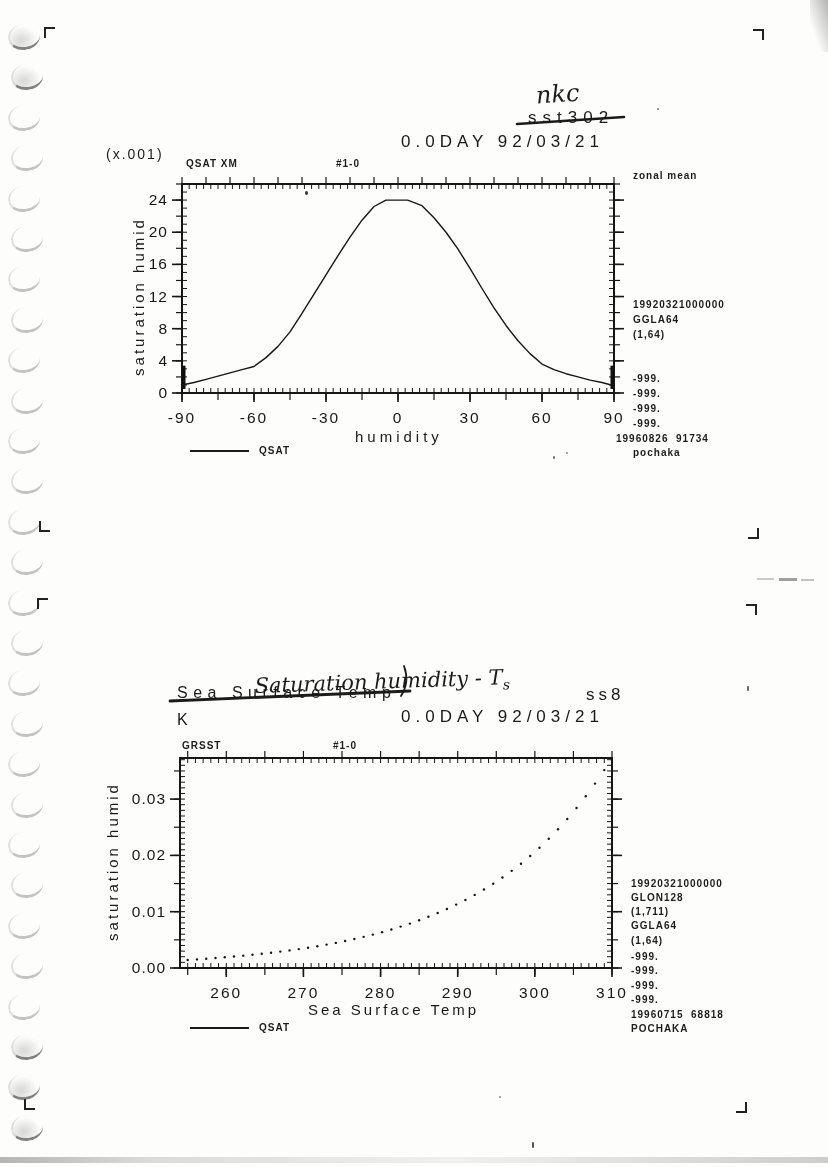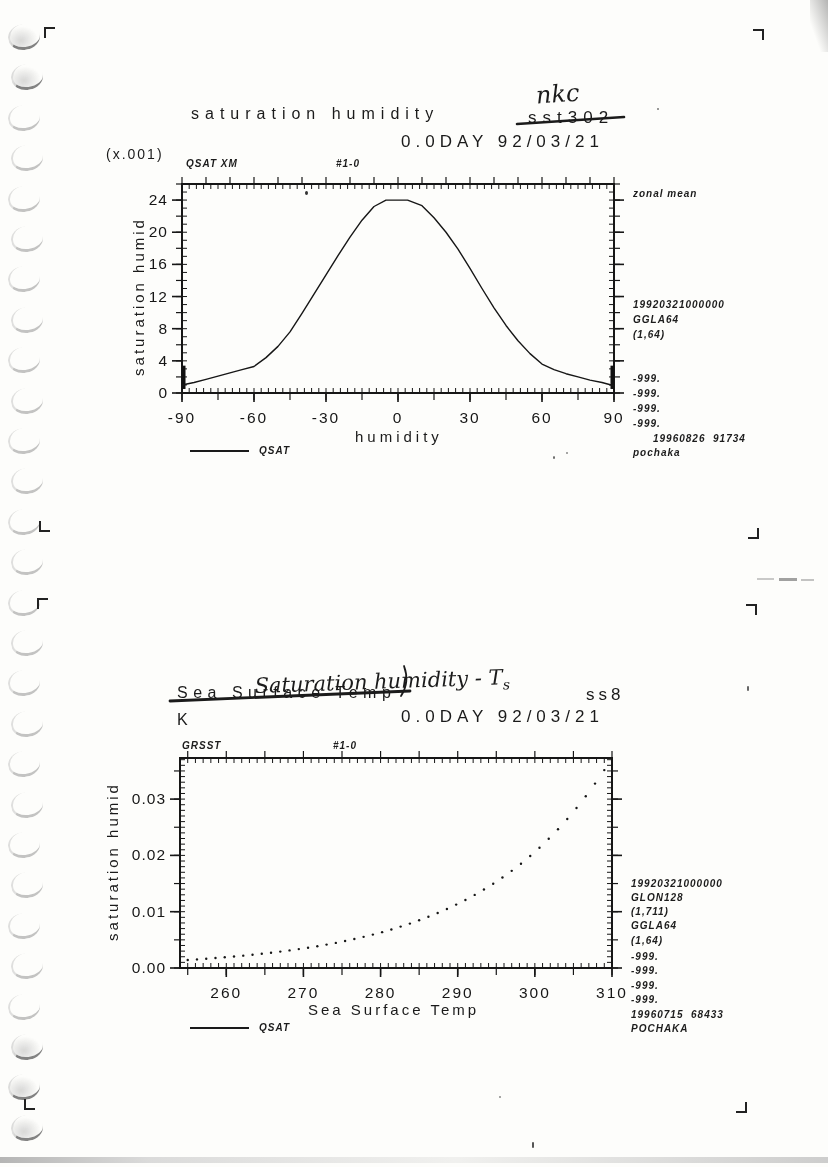--- a/index.html
+++ b/index.html
@@ -3,21 +3,21 @@
 <meta charset="utf-8">
 <style>
   html,body{margin:0;padding:0;background:#e8e8e6;}
   .page{
     position:relative;width:828px;height:1167px;margin:0 auto;
     background:#fdfdfb;overflow:hidden;
     font-family:"Liberation Sans",sans-serif;color:#161616;
   }
   .abs{position:absolute;white-space:pre;}
   .plotfont{font-family:"Liberation Sans",sans-serif;color:#1a1a1a;}
-  .smallbold{font-size:10px;font-weight:bold;letter-spacing:1px;color:#1c1c1c;font-style:italic;}
+  .smallbold{font-size:10px;font-weight:bold;letter-spacing:1px;color:#1c1c1c;}
   .hand{font-family:"DejaVu Serif",serif;font-style:italic;color:#1b1b1b;}
   .corner{position:absolute;width:9px;height:9px;}
   .corner.tl{border-top:2px solid #222;border-left:2px solid #222;}
   .corner.tr{border-top:2px solid #222;border-right:2px solid #222;}
   .corner.bl{border-bottom:2px solid #222;border-left:2px solid #222;}
   .corner.br{border-bottom:2px solid #222;border-right:2px solid #222;}
   .hole{
     position:absolute;width:30px;height:23px;border-radius:50%;
     border-bottom:3px solid rgba(125,125,125,.45);
     border-left:2px solid rgba(150,150,150,.28);
@@ -85,21 +85,20 @@
   <div class="speck" style="left:566px;top:452px;width:2px;height:2px;background:#888;"></div>
   <div class="speck" style="left:499px;top:1096px;width:2px;height:2px;background:#888;"></div>
   <div class="speck" style="left:532px;top:1142px;width:2px;height:6px;border-radius:1px;background:#555;"></div>
   <div class="speck" style="left:747px;top:686px;width:2px;height:5px;border-radius:1px;background:#666;"></div>
   <div class="smudge" style="left:757px;top:578px;width:17px;height:2px;opacity:.45;"></div>
   <div class="smudge" style="left:779px;top:578px;width:18px;height:3px;opacity:.8;"></div>
   <div class="smudge" style="left:801px;top:579px;width:13px;height:2px;opacity:.5;"></div>
 
   <div class="abs hand" style="left:536px;top:80px;font-size:24px;transform:rotate(-4deg);">nkc</div>
 
-  <div class="abs plotfont" style="left:191px;top:105px;font-size:16px;letter-spacing:6px;">saturation humidity</div>
 
   <div class="abs plotfont" style="left:528px;top:108px;font-size:17px;letter-spacing:6px;">sst302</div>
 
   <div class="abs plotfont" style="left:401px;top:132px;font-size:17px;letter-spacing:5px;">0.0DAY 92/03/21</div>
 
   <div class="abs plotfont" style="left:106px;top:146px;font-size:14px;letter-spacing:2px;">(x.001)</div>
 
   <div class="abs smallbold" style="left:186px;top:158px;">QSAT XM</div>
 
   <div class="abs smallbold" style="left:336px;top:158px;">#1-0</div>
@@ -382,29 +381,29 @@
       <rect x="32" y="197.66923076923078" width="3.5" height="23.311538461538447" fill="#111"></rect>
       <rect x="460.5" y="197.66923076923078" width="3.5" height="23.311538461538447" fill="#111"></rect>
       <polyline points="32,216.96153846153845 44,214.55 56,211.33461538461538 68,208.11923076923077 80,204.90384615384616 92,201.68846153846152 104,198.47307692307692 116,189.63076923076923 128,178.37692307692308 140,163.90769230769232 152,145.41923076923075 164,126.12692307692306 176,106.83461538461539 188,87.54230769230767 200,69.05384615384617 212,52.173076923076934 224,38.50769230769231 236,32.076923076923066 248,32.076923076923066 257.6,32.076923076923066 272,37.70384615384614 284,49.761538461538464 296,64.23076923076923 308,81.11153846153846 320,100.40384615384616 332,120.5 344,139.7923076923077 356,157.47692307692307 368,172.75 380,185.61153846153846 392,196.06153846153848 404,201.68846153846152 416,205.7076923076923 428,208.92307692307693 440,212.13846153846154 452,214.55 464,217.76538461538462" fill="none" stroke="#161616" stroke-width="1.4" stroke-linejoin="round"></polyline>
     </svg>
 
   <div class="abs plotfont" style="left:355px;top:428px;font-size:15px;letter-spacing:4px;">humidity</div>
 
   <div class="abs" style="left:190px;top:450px;width:59px;height:2px;background:#1a1a1a;"></div>
   <div class="abs smallbold" style="left:259px;top:445px;">QSAT</div>
 
-  <div class="abs smallbold" style="left:633px;top:188px;">zonal mean</div>
+  <div class="abs smallbold" style="left:633px;top:170px;">zonal mean</div>
   <div class="abs smallbold" style="left:633px;top:299px;">19920321000000</div>
   <div class="abs smallbold" style="left:633px;top:314px;">GGLA64</div>
   <div class="abs smallbold" style="left:633px;top:329px;">(1,64)</div>
   <div class="abs smallbold" style="left:633px;top:373px;">-999.</div>
   <div class="abs smallbold" style="left:633px;top:388px;">-999.</div>
   <div class="abs smallbold" style="left:633px;top:403px;">-999.</div>
   <div class="abs smallbold" style="left:633px;top:418px;">-999.</div>
-  <div class="abs smallbold" style="left:653px;top:433px;">19960826  91734</div>
+  <div class="abs smallbold" style="left:616px;top:433px;">19960826  91734</div>
   <div class="abs smallbold" style="left:633px;top:447px;">pochaka</div>
 
   <div class="abs hand" style="left:228px;top:646px;font-size:21px;transform:rotate(-2deg);">
     <span>Saturation humidity - T</span><sub style="font-size:14px;">s</sub>
   </div>
 
   <div class="abs plotfont" style="left:177px;top:684px;font-size:16px;letter-spacing:5.5px;">Sea Surface Temp</div>
 
   <div class="abs plotfont" style="left:586px;top:685px;font-size:17px;letter-spacing:4px;">ss8</div>
 
@@ -729,21 +728,21 @@
 
   <div class="abs smallbold" style="left:631px;top:878px;">19920321000000</div>
   <div class="abs smallbold" style="left:631px;top:892px;">GLON128</div>
   <div class="abs smallbold" style="left:631px;top:906px;">(1,711)</div>
   <div class="abs smallbold" style="left:631px;top:920px;">GGLA64</div>
   <div class="abs smallbold" style="left:631px;top:935px;">(1,64)</div>
   <div class="abs smallbold" style="left:631px;top:951px;">-999.</div>
   <div class="abs smallbold" style="left:631px;top:965px;">-999.</div>
   <div class="abs smallbold" style="left:631px;top:980px;">-999.</div>
   <div class="abs smallbold" style="left:631px;top:994px;">-999.</div>
-  <div class="abs smallbold" style="left:631px;top:1009px;">19960715  68433</div>
+  <div class="abs smallbold" style="left:631px;top:1009px;">19960715  68818</div>
   <div class="abs smallbold" style="left:631px;top:1023px;">POCHAKA</div>
 
   <svg style="left:0;top:0;" width="828" height="1167" viewBox="0 0 828 1167">
     <line x1="517" y1="124" x2="624" y2="117" stroke="#1b1b1b" stroke-width="2.6" stroke-linecap="round"></line>
     <line x1="170" y1="701" x2="410" y2="691" stroke="#1b1b1b" stroke-width="2.8" stroke-linecap="round"></line>
     <path d="M 404 666 q 6 16 -3 30" fill="none" stroke="#1b1b1b" stroke-width="1.8" stroke-linecap="round"></path>
   </svg>
 
 </div>
 

